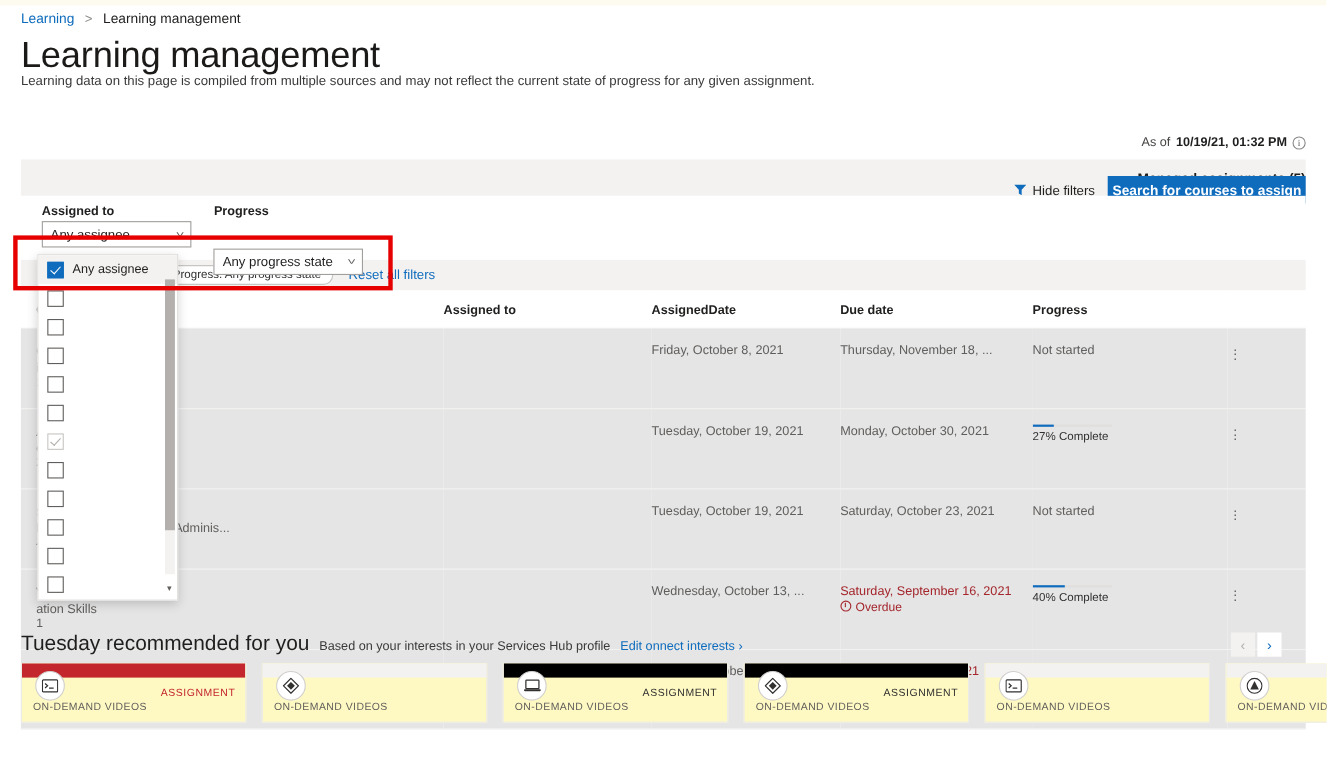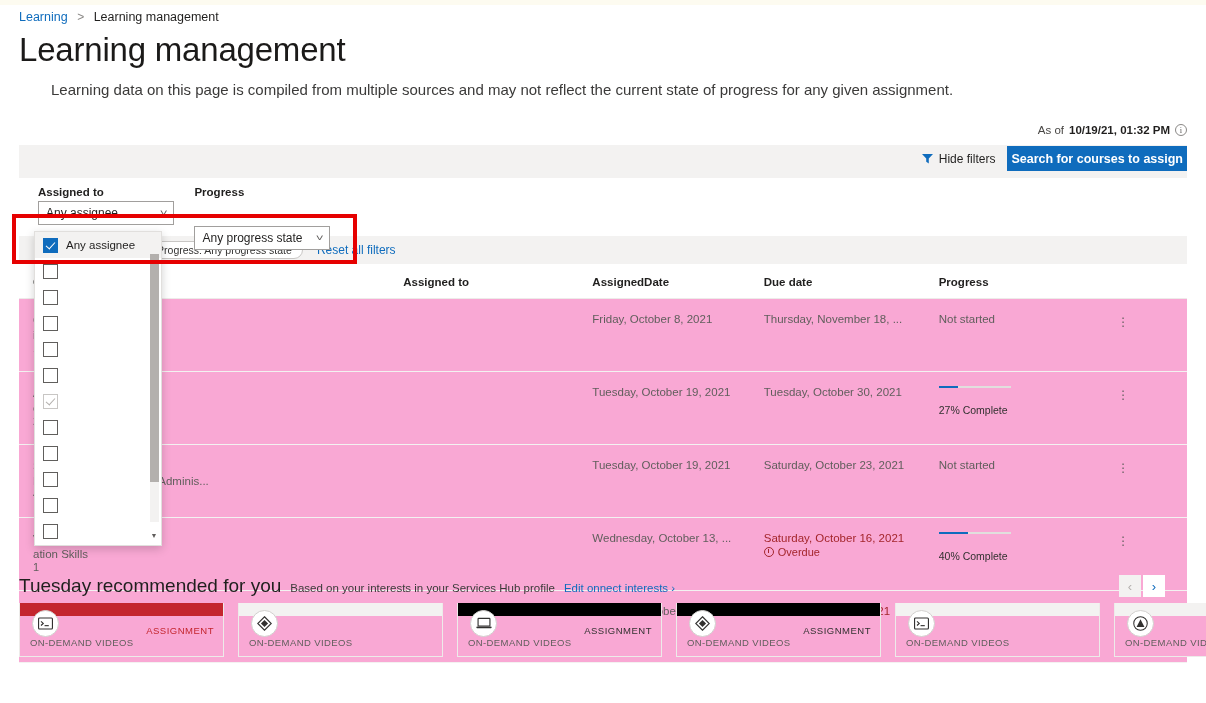--- a/index.html
+++ b/index.html
@@ -19,22 +19,22 @@
   .breadcrumb .bc-link { color:#0f6cbd; cursor:pointer; }
   .breadcrumb .bc-sep { color:#8a8886; margin:0 6px; font-size:12px; }
   .breadcrumb .bc-cur { color:#201f1e; }
 
   
   .page-title {
     position:absolute; left:19px; top:31px;
     font-size:33px; font-weight:400; letter-spacing:-0.2px; color:#1b1a19;
   }
   .page-sub {
-    position:absolute; left:19px; top:81px;
-    font-size:15px; color:#3b3a39;margin-left:32px;
+    position:absolute; left:19px; top:66px;
+    font-size:12px; color:#3b3a39;
   }
 
   
   .asof {
     position:absolute; right:19px; top:124px;
     font-size:11.5px; color:#323130;
     display:flex; align-items:center; gap:5px;
   }
   .asof .asof-label { color:#484644; }
   .asof .asof-value { font-weight:700; color:#201f1e; }
@@ -44,21 +44,21 @@
     color:#605e5c; font-family:"Liberation Serif", serif;
   }
 
   
   .panel { position:absolute; left:19px; top:145px; width:1168px; background:#fff; }
   .panel-head {
     height:33px; background:#f3f2f1; display:flex; align-items:center;
     padding-left:14px; position:relative;justify-content:flex-end;
   }
   .panel-head .ph-title { font-size:12.5px; font-weight:700; color:#201f1e; }
-  .panel-actions { position:absolute; right:0; top:0; height:27px; display:flex; align-items:center; }
+  .panel-actions { position:absolute; right:0; top:14px; height:27px; display:flex; align-items:center; }
   .hide-filters {
     display:flex; align-items:center; gap:6px; font-size:12px; color:#201f1e;
     padding:0 12px; height:33px; cursor:pointer;
   }
   .funnel { width:11px; height:11px; display:block; }
   .btn-search {
     background:#0f6cbd; color:#fff; font-size:12.5px; font-weight:700;
     height:25px; padding:0 4px; border:none; cursor:pointer; white-space:nowrap;
     display:flex; align-items:center;
   }
@@ -93,44 +93,44 @@
   .reset-link { font-size:12px; color:#0f6cbd; margin-left:5px; cursor:pointer; }
 
   
   .tbl { width:100%; border-collapse:collapse; table-layout:fixed; }
   .tbl thead th {
     font-size:11.5px; font-weight:700; color:#201f1e; text-align:left;
     padding:12px 0 10px 0; border-bottom:1px solid #edebe9; background:#fff;
   }
   .tbl td {
     font-size:11.5px; color:#605e5c; vertical-align:top;
-    padding:14px 0 14px 0; border-bottom:1px solid #f3f2f1; background:#f9a8d4;
+    padding:14px 0 14px 0; border-bottom:1px solid #f3f2f1; background:#e5e5e5;
   }
   .c-course { width:325px; padding-left:14px !important; }
   .c-assigned { width:160px; }
   .c-adate { width:145px; }
   .c-due { width:148px; }
   .c-prog { width:150px; }
   .c-menu { width:60px; }
 
   .course-meta { font-size:11px; color:#605e5c; line-height:1.45; }
   .course-name { font-size:11.5px; color:#605e5c; }
   .due-over { color:#a4262c; }
-  .overdue-row { display:flex; align-items:center; gap:4px; margin-top:2px; color:#a4262c; font-size:11px; }
+  .overdue-row { display:flex; gap:4px; margin-top:2px; color:#a4262c; font-size:11px; }
   .clock {
     width:10px; height:10px; border:1px solid #a4262c; border-radius:50%;
     position:relative; display:inline-block;
   }
   .clock:after {
     content:""; position:absolute; left:3.5px; top:1.5px; width:1px; height:3.5px; background:#a4262c;
   }
   .prog-wrap { width:72px; }
   .prog-track { height:2px; background:#e1dfdd; width:72px; }
   .prog-fill { height:2px; background:#0f6cbd; }
-  .prog-text { font-size:10.5px; color:#323130; margin-top:16px; }
+  .prog-text { font-size:10.5px; color:#323130; margin-top:3px; }
   .kebab {
     width:14px; text-align:center; color:#605e5c; font-size:13px;
     letter-spacing:0; line-height:4px; cursor:pointer; user-select:none;
   }
   .kebab span { display:block; }
 
   
   .dd-open {
     position:absolute; left:34px; top:231px; width:128px; height:315px;
     background:#fff; border:1px solid #e1dfdd;
@@ -173,21 +173,21 @@
   .carousel-nav { position:absolute; right:41px; top:575px; display:flex; gap:2px; }
   .cnav {
     width:22px; height:22px; display:flex; align-items:center; justify-content:center;
     font-size:13px; cursor:pointer;
   }
   .cnav.disabled { background:#f3f2f1; color:#b3b0ad; }
   .cnav.active { color:#0f6cbd; background:#fff; }
 
   .cards { position:absolute; left:19px; top:603px; display:flex; gap:14px; }
   .card {
-    width:205px; height:54px; background:#f9a8d4; border:1px solid #edebe9;
+    width:205px; height:54px; background:#fef9c3; border:1px solid #edebe9;
     border-top:none; position:relative; overflow:hidden; cursor:pointer;text-decoration:underline;
   }
   .card .band { height:13px; width:100%; }
   .card .badge {
     position:absolute; right:9px; top:22px; font-size:9.5px; letter-spacing:0.5px;
   }
   .card .kind {
     position:absolute; left:10px; bottom:8px; font-size:9.5px; letter-spacing:0.4px; color:#605e5c;
   }
   .ic-circle {
@@ -294,21 +294,21 @@
 
       <tr>
         <td class="c-course">
           <div class="course-meta">A</div>
           <div class="course-name">onnect</div>
           <div class="course-meta">2</div>
         </td>
         <td class="c-assigned"></td>
         <td class="c-adate">Tuesday, October 19, 2021</td>
         <td class="c-due">
-          <div>Tuesday, October 30, 2021</div>
+          <div>Monday, October 30, 2021</div>
         </td>
         <td class="c-prog">
           <div class="prog-wrap">
             <div class="prog-track">
               <div class="prog-fill" id="pf1" style="width: 27%;"></div>
             </div>
             <div class="prog-text">27% Complete</div>
           </div>
         </td>
         <td class="c-menu">
@@ -345,21 +345,21 @@
 
       <tr>
         <td class="c-course">
           <div class="course-meta">V</div>
           <div class="course-name">ation Skills</div>
           <div class="course-meta">1</div>
         </td>
         <td class="c-assigned"></td>
         <td class="c-adate">Wednesday, October 13, ...</td>
         <td class="c-due">
-          <div class="due-over">Saturday, October 16, 2021</div>
+          <div class="due-over">Saturday, September 16, 2021</div>
           <div class="overdue-row">
             <span class="clock"></span>
             <span>Overdue</span>
           </div>
         </td>
         <td class="c-prog">
           <div class="prog-wrap">
             <div class="prog-track">
               <div class="prog-fill" id="pf2" style="width: 40%;"></div>
             </div>

